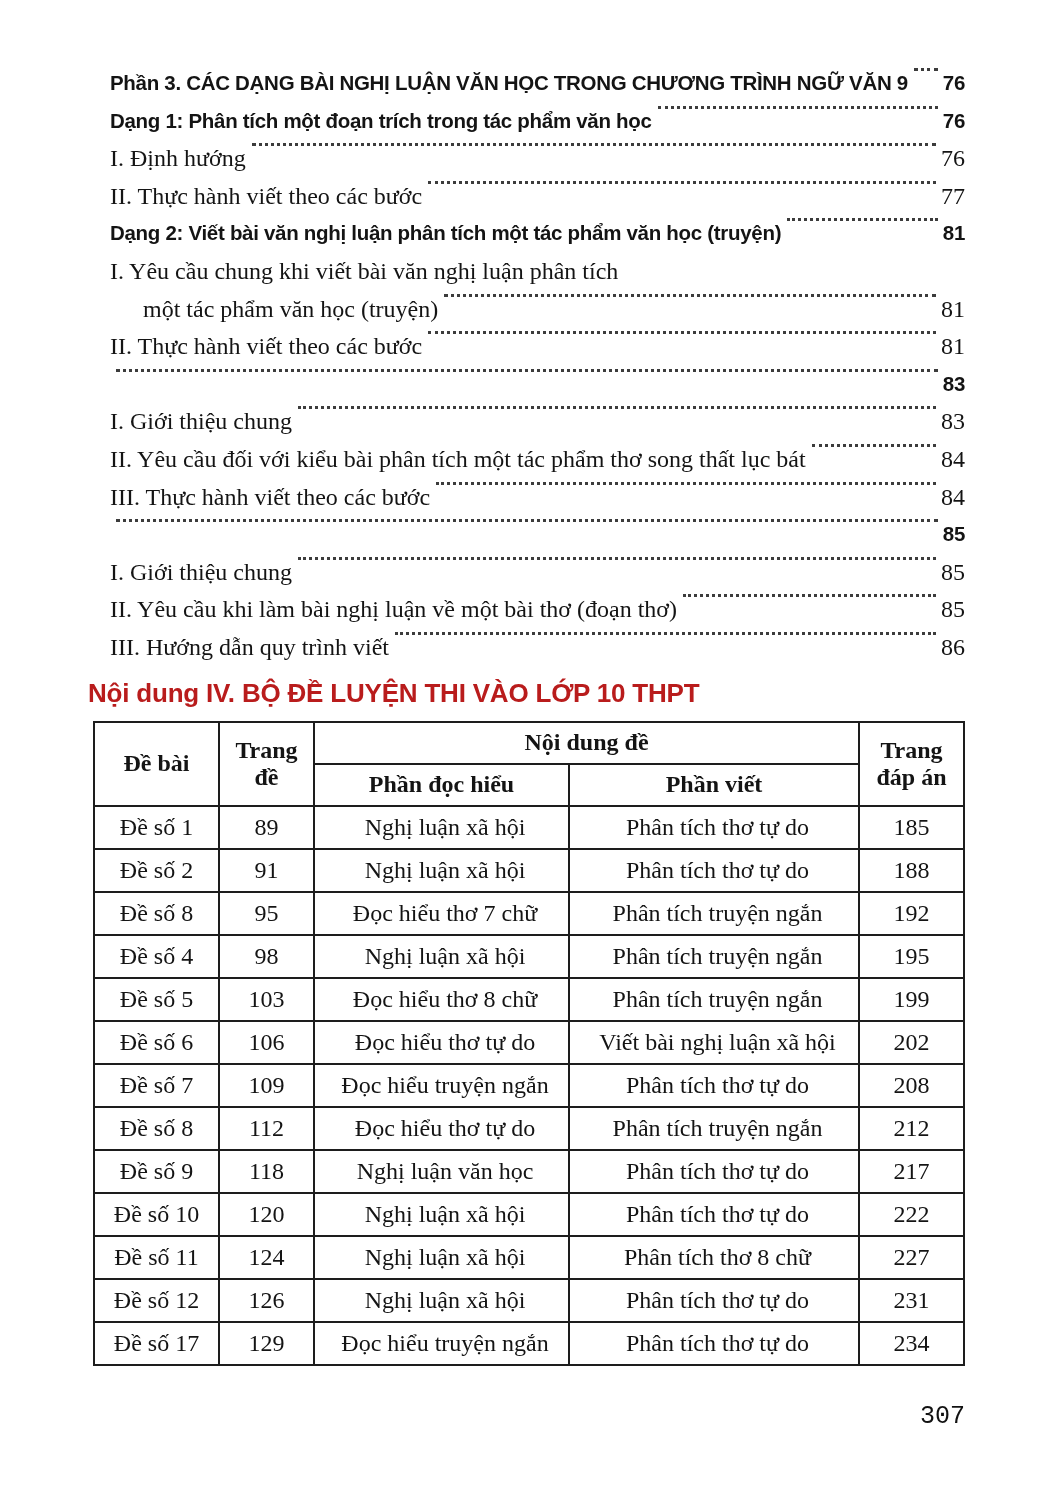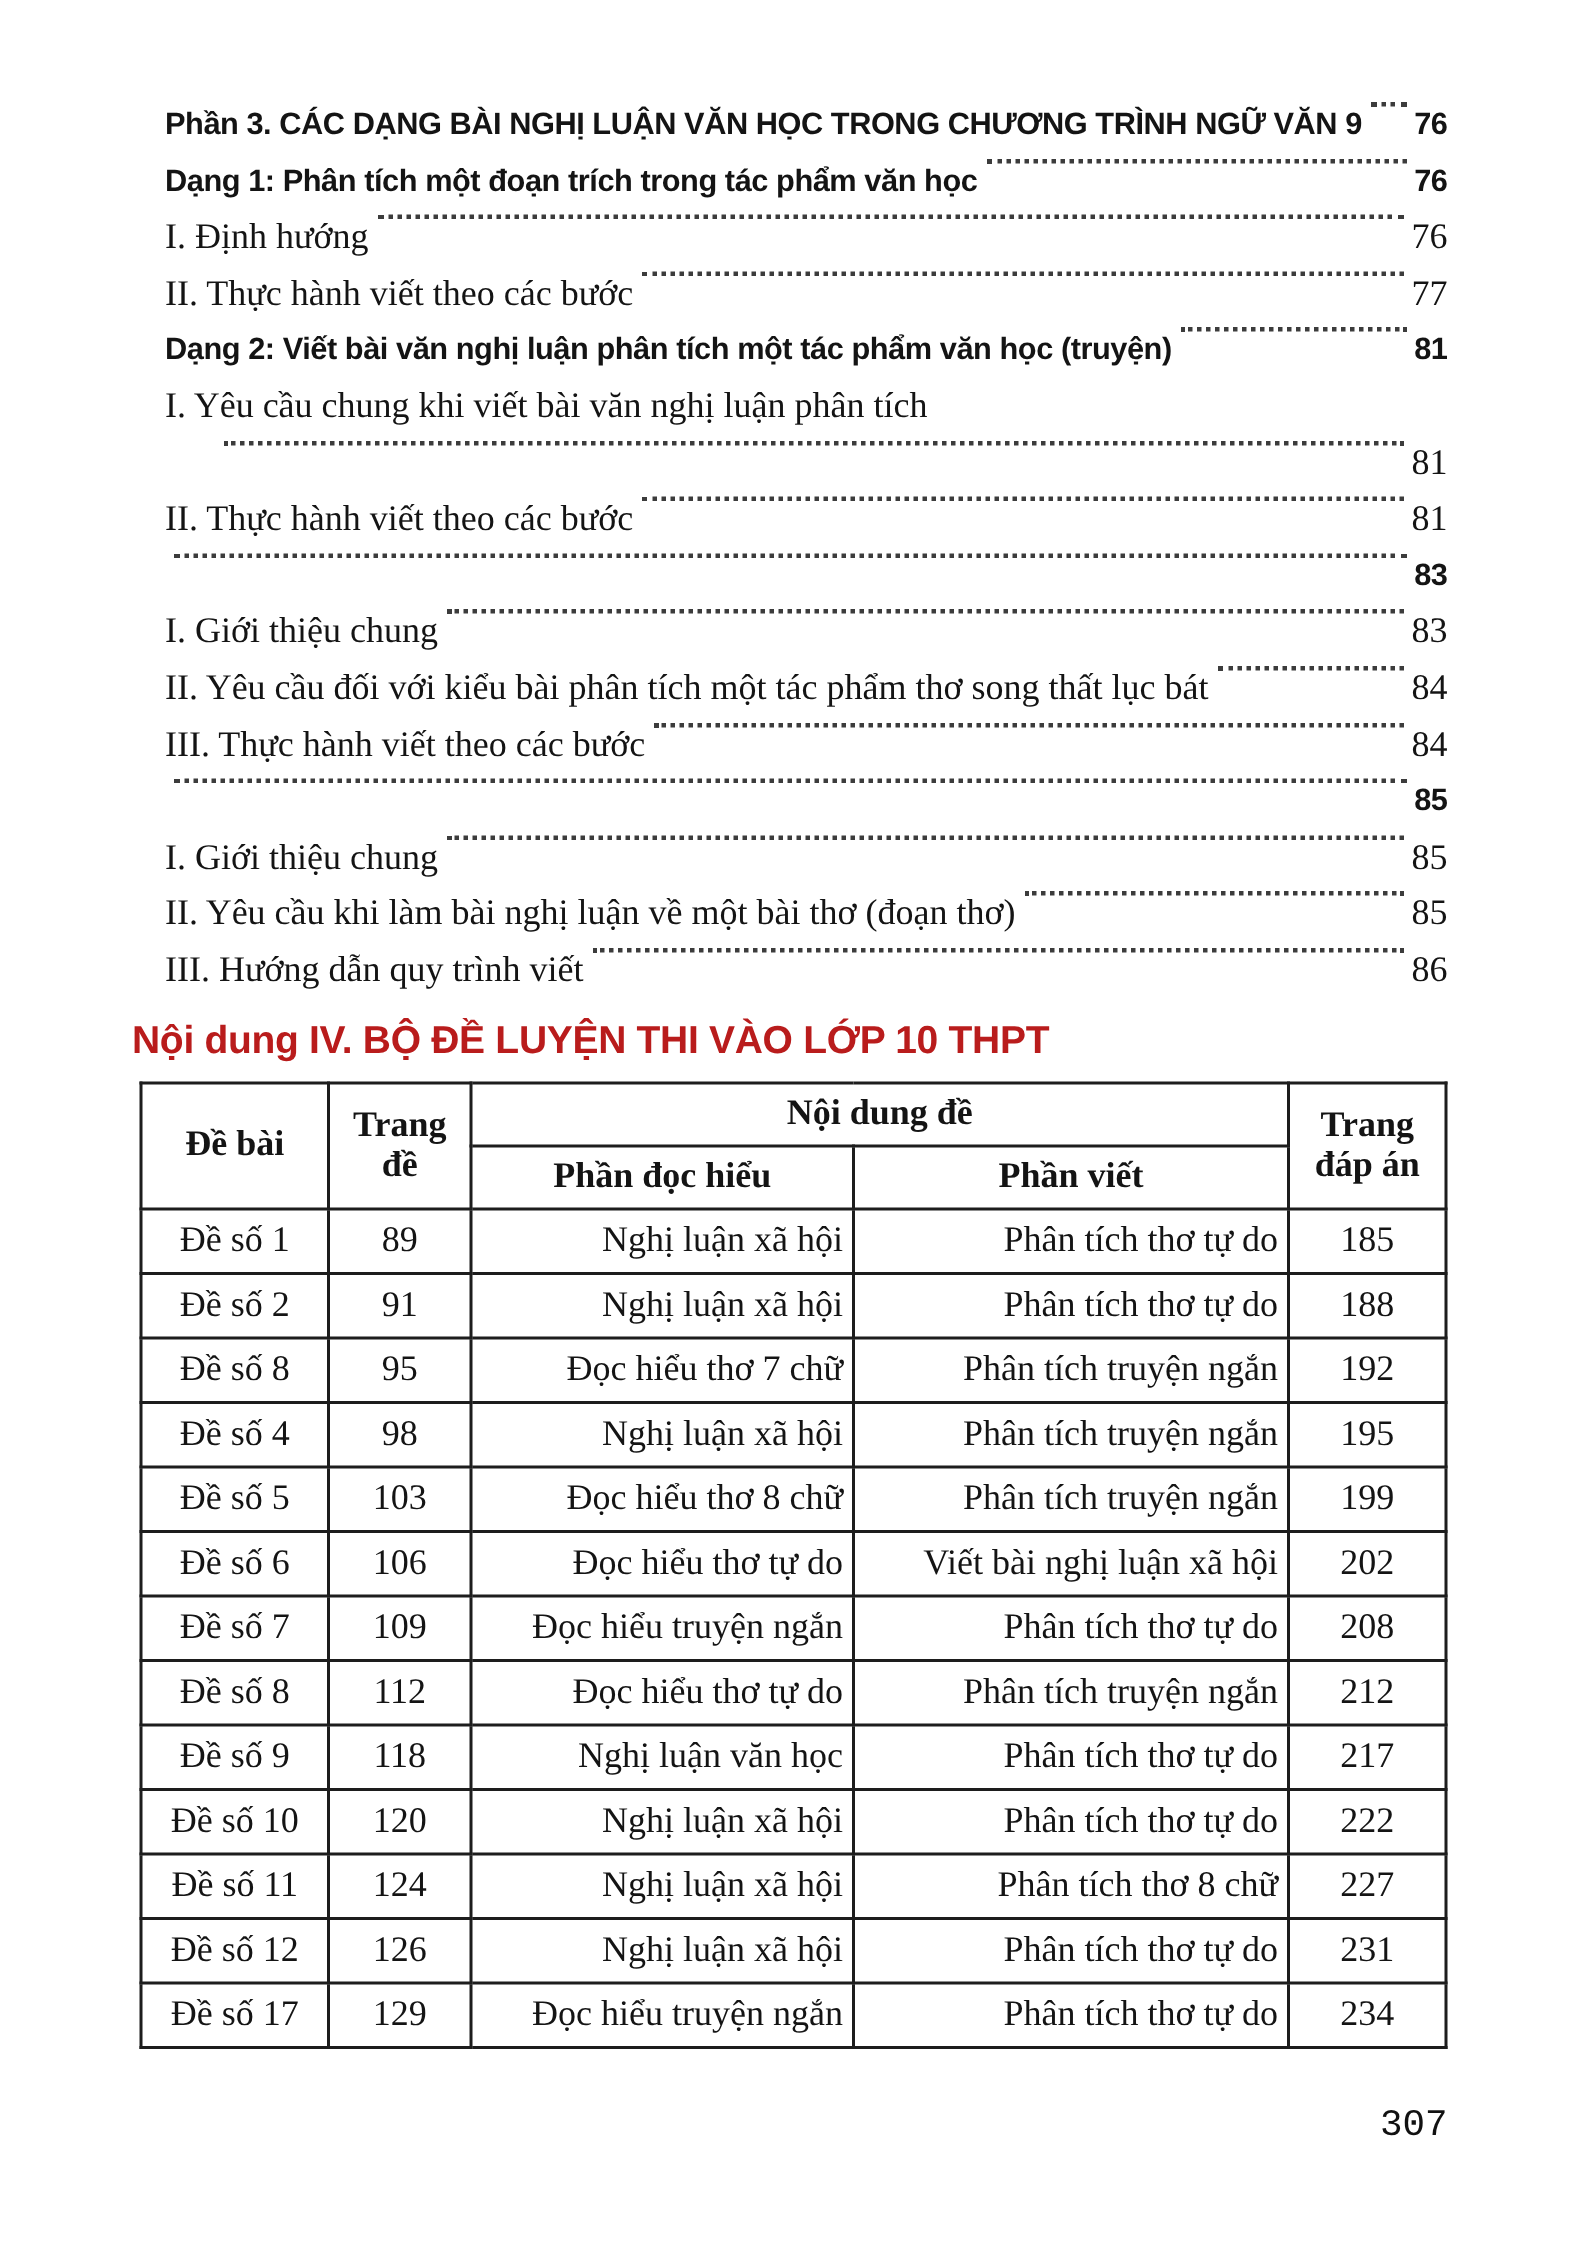--- a/index.html
+++ b/index.html
@@ -74,21 +74,21 @@
   }
   .exam-table td {
     height: 43px;
   }
   .col-debai   { width: 125px; }
   .col-trangde { width: 95px; }
   .col-dochieu { width: 255px; }
   .col-viet    { width: 290px; }
   .col-dapan   { width: 105px; }
   .c-center { text-align: center; }
-  .c-left   { text-align: right; padding-left: 13px !important; }
+  .c-left   { text-align: center; padding-left: 13px !important; }
 
   
   .page-number {
     position: absolute;
     right: 88px;
     top: 1402px;
     font-size: 25px;
     font-family: Liberation Mono, monospace;
     color: #111;
   }
@@ -129,20 +129,21 @@
     <span class="toc-page">81</span>
   </div>
 
   <div class="toc-entry no-leader">
     <span class="toc-text">I.  Yêu cầu chung khi viết bài văn nghị luận phân tích</span>
     <span class="toc-leader"></span>
     <span class="toc-page"></span>
   </div>
 
   <div class="toc-entry indent">
+    <span class="toc-text">một tác phẩm văn học (truyện)</span>
     <span class="toc-leader"></span>
     <span class="toc-page">81</span>
   </div>
 
   <div class="toc-entry">
     <span class="toc-text">II. Thực hành viết theo các bước</span>
     <span class="toc-leader"></span>
     <span class="toc-page">81</span>
   </div>
 

